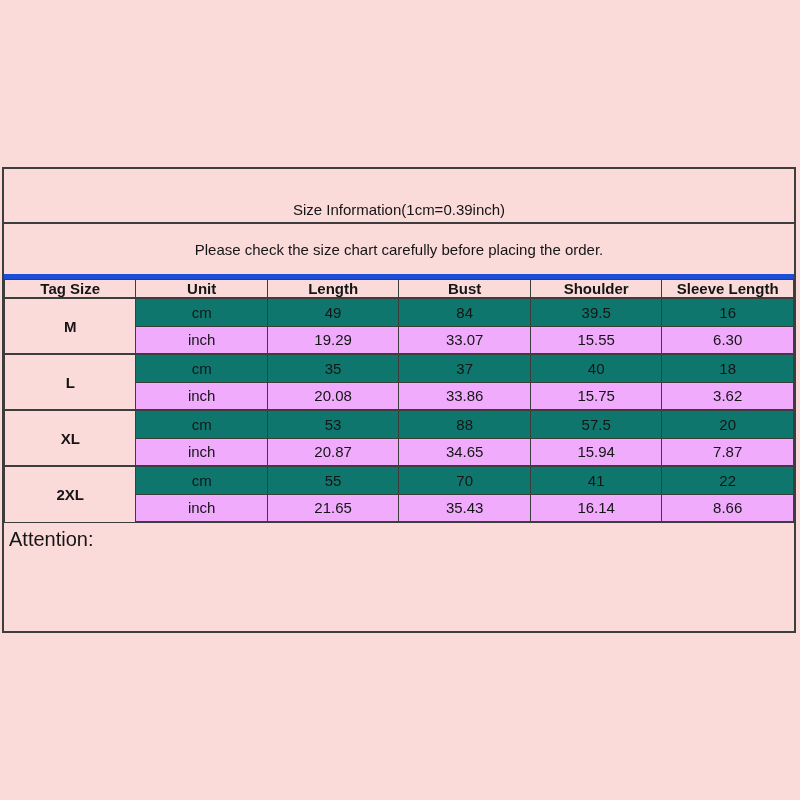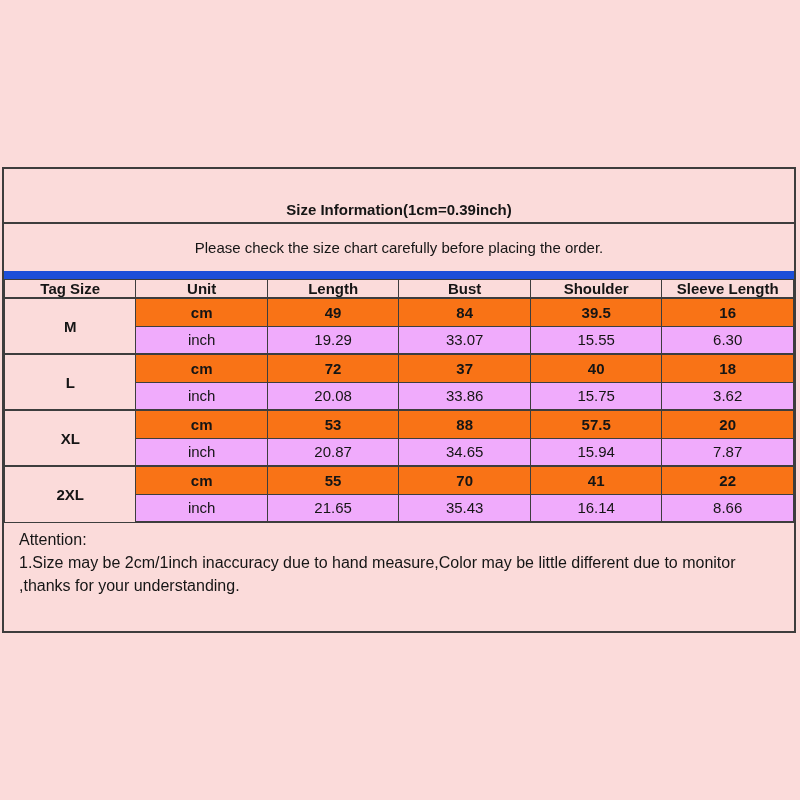--- a/index.html
+++ b/index.html
@@ -21,25 +21,25 @@
     flex-direction: column;
   }
   .title-row {
     height: 55px;
     border-bottom: 2px solid #3d3d3d;
     display: flex;
     align-items: flex-end;
     justify-content: center;
     padding-bottom: 4px;
     font-size: 15px;
-    font-weight: 700;
+    font-weight: 400;
   }
   .subtitle-row {
     height: 55px;
-    border-bottom: 8px solid #1d4ed8;
+    border-bottom: 5px solid #1d4ed8;
     display: flex;
     align-items: center;
     justify-content: center;
     font-size: 15px;
   }
   table.size-table {
     width: 100%;
     border-collapse: collapse;
     table-layout: fixed;
   }
@@ -50,31 +50,31 @@
     font-size: 15px;
     padding: 0;
   }
   .size-table th {
     height: 14px;
     font-weight: 700;
     background: #fbdbda;
     border-bottom-width: 2px;
   }
   .size-table td { height: 28px; }
-  tr.row-cm td { background: #f97316; border-top-width: 2px; font-weight: bold; }
+  tr.row-cm td { background: #0f766e; border-top-width: 2px; }
   tr.row-inch td { background: #f0abfc; }
   tr.row-cm td.tag-cell {
     background: #fbdbda;
     font-weight: 700;
   }
   tr.last-row td { border-bottom-width: 2px; }
   .attention {
     flex: 1;
-    padding: 5px 5px 0 15px;
-    font-size: 16px;
+    padding: 5px 5px 0 5px;
+    font-size: 20px;
     line-height: 23px;
     text-align: left;
   }
 </style>
 </head>
 <body>
 
 <div class="panel">
 
   <div class="title-row">Size Information(1cm=0.39inch)</div>
@@ -112,21 +112,21 @@
         <td>inch</td>
         <td>19.29</td>
         <td>33.07</td>
         <td>15.55</td>
         <td>6.30</td>
       </tr>
 
       <tr class="row-cm">
         <td class="tag-cell" rowspan="2">L</td>
         <td>cm</td>
-        <td>72</td>
+        <td>35</td>
         <td>37</td>
         <td>40</td>
         <td>18</td>
       </tr>
       <tr class="row-inch">
         <td>inch</td>
         <td>20.08</td>
         <td>33.86</td>
         <td>15.75</td>
         <td>3.62</td>
@@ -161,16 +161,15 @@
         <td>21.65</td>
         <td>35.43</td>
         <td>16.14</td>
         <td>8.66</td>
       </tr>
     </tbody>
   </table>
 
   <div class="attention">
     <div>Attention:</div>
-    <div>1.Size may be 2cm/1inch inaccuracy due to hand measure,Color may be little different due to monitor ,thanks for your understanding.</div>
   </div>
 
 </div>
 
 </body></html>

